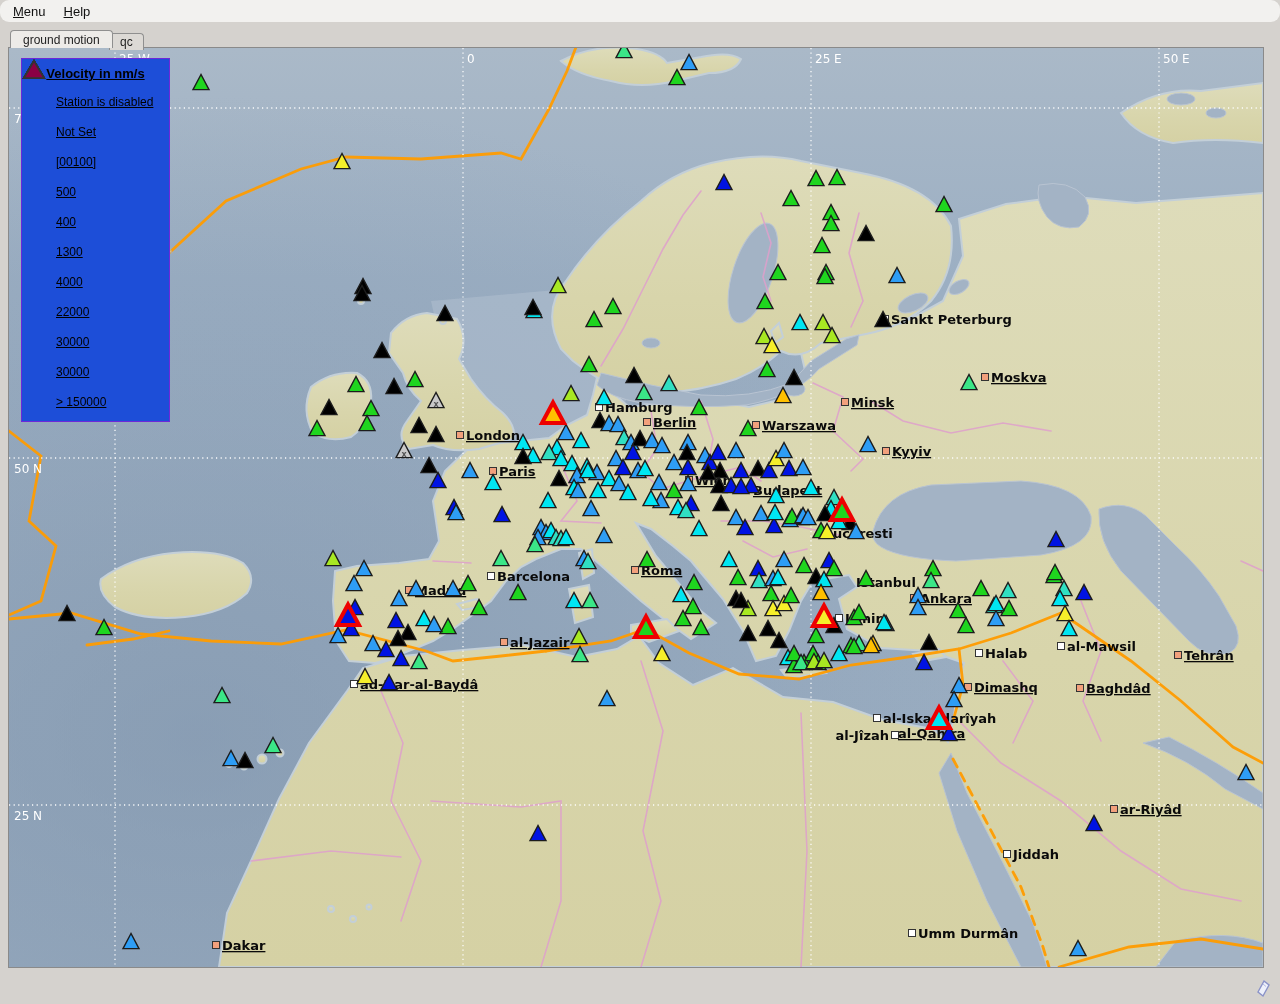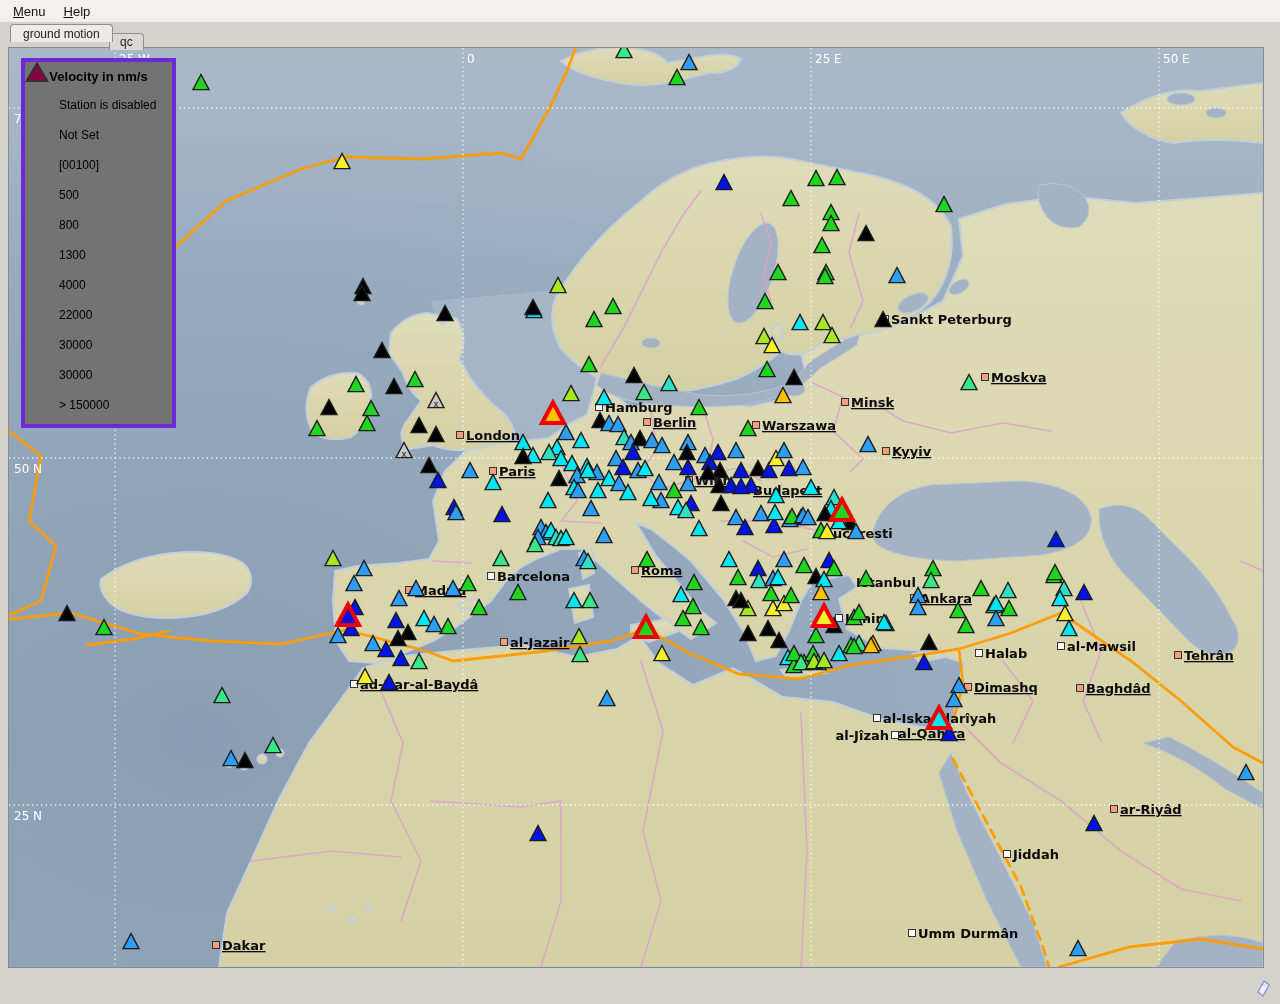--- a/index.html
+++ b/index.html
@@ -1,25 +1,25 @@
 <!DOCTYPE html>
 <html><head>
 <meta charset="utf-8">
 <style>
   html,body{margin:0;padding:0;}
   body{width:1280px;height:1004px;background:#d5d2ce;font-family:"Liberation Sans",sans-serif;position:relative;overflow:hidden;}
-  .menubar{position:absolute;left:0;top:0;width:1280px;height:22px;background:#f2f1ef;display:flex;align-items:center;padding-left:4px;box-sizing:border-box;font-size:13px;color:#111;}
+  .menubar{position:absolute;left:0;top:0;width:1280px;height:22px;background:#f2f1ef;display:flex;align-items:center;padding-left:4px;box-sizing:border-box;font-size:13px;color:#111;border-radius:9px;}
   .menu-item{padding:2px 9px;cursor:default;}
   .menu-item u{text-decoration:underline;}
   .tab{position:absolute;box-sizing:border-box;border:1px solid #8f8f8f;border-bottom:none;border-radius:4px 4px 0 0;font-size:12px;color:#222;display:flex;align-items:center;justify-content:center;}
-  .tab-active{left:10px;top:24px;height:18px;padding:0 12px;background:#edebe8;z-index:5;}
+  .tab-active{left:10px;top:30px;height:18px;padding:0 12px;background:#edebe8;z-index:5;}
   .tab-inactive{top:33px;height:15px;padding:8px 10px;background:#dcd9d5;z-index:3;}
   .map-frame{position:absolute;left:8px;top:47px;width:1254px;height:919px;border:1px solid #8a8a8a;background:#9db0c4;box-sizing:content-box;}
   .map-frame svg{position:absolute;left:0;top:0;width:1254px;height:919px;display:block;}
-  .legend{position:absolute;left:12px;top:10px;width:147px;background:#737373;border:4px solid #6d28d9;z-index:20;padding-bottom:4px;}
+  .legend{position:absolute;left:12px;top:10px;width:147px;background:#1d4ed8;border:1px solid #6d28d9;z-index:20;padding-bottom:4px;text-decoration:underline;}
   .legend-title{font-size:13px;font-weight:bold;text-align:center;margin:7px 4px 6px 4px;color:#000;}
   .legend-row{display:flex;align-items:center;gap:9px;padding:4px 0 4px 9px;height:22px;margin-left:25px;}
   .legend-row svg{flex:0 0 auto;display:block;}
   .legend-label{font-size:12px;color:#000;white-space:nowrap;}
   .statusbar{position:absolute;left:0;top:968px;width:1280px;height:36px;background:#d5d2ce;}
   .status-icon{position:absolute;right:8px;bottom:6px;width:18px;height:20px;}
   svg text{font-family:"DejaVu Sans","Liberation Sans",sans-serif;}
 </style>
 </head>
 <body>
@@ -539,21 +539,21 @@
         <div class="legend-row">
           <svg width="24" height="21">
             <polygon points="12,2 2,19 22,19" fill="#2e9df5" stroke="#333" stroke-width="1.6"></polygon>
           </svg>
           <span class="legend-label">500</span>
         </div>
         <div class="legend-row">
           <svg width="24" height="21">
             <polygon points="12,2 2,19 22,19" fill="#00e6f2" stroke="#333" stroke-width="1.6"></polygon>
           </svg>
-          <span class="legend-label">800</span>
+          <span class="legend-label">400</span>
         </div>
         <div class="legend-row">
           <svg width="24" height="21">
             <polygon points="12,2 2,19 22,19" fill="#1fd51f" stroke="#333" stroke-width="1.6"></polygon>
           </svg>
           <span class="legend-label">1300</span>
         </div>
         <div class="legend-row">
           <svg width="24" height="21">
             <polygon points="12,2 2,19 22,19" fill="#fdf800" stroke="#333" stroke-width="1.6"></polygon>

